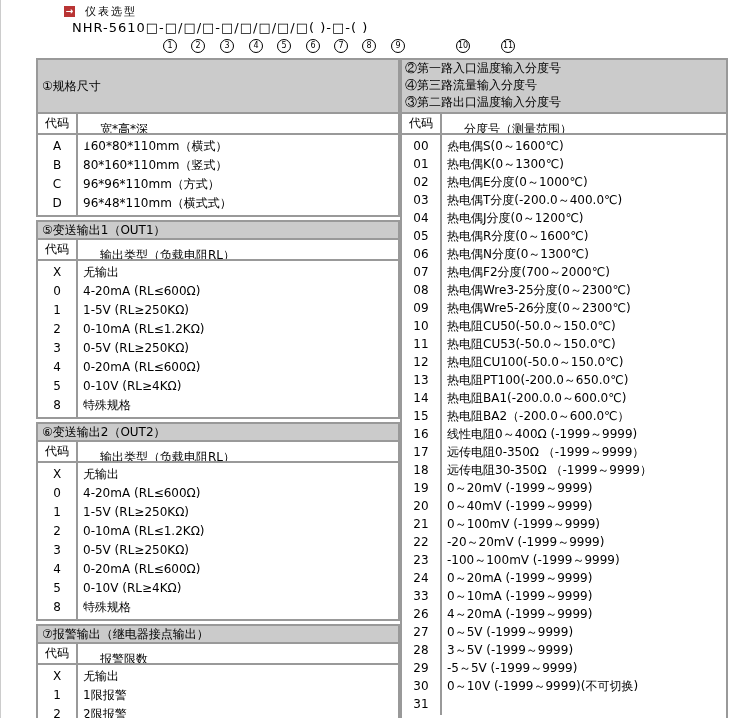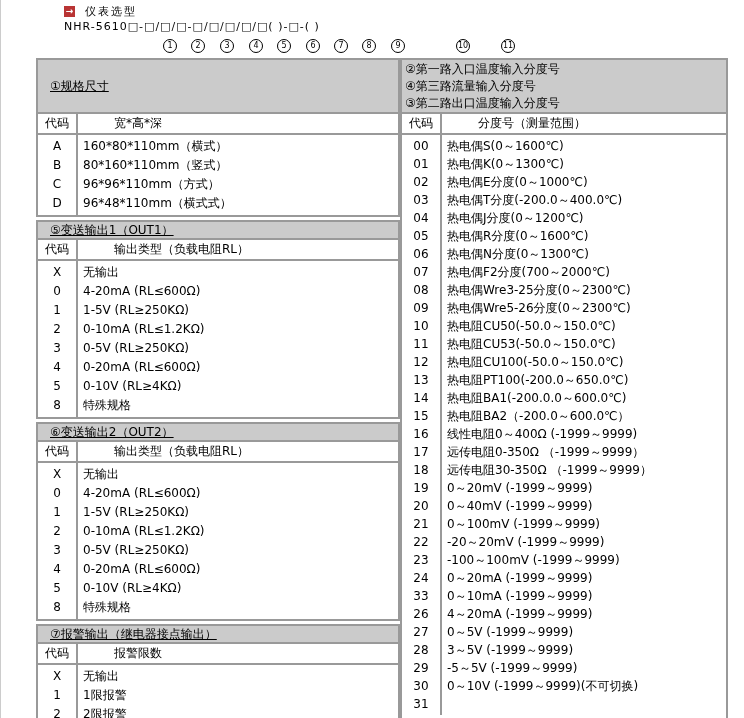--- a/index.html
+++ b/index.html
@@ -5,49 +5,49 @@
   html,body{margin:0;padding:0;}
   body{
     width:744px;height:718px;overflow:hidden;position:relative;
     background:#ffffff;color:#000;
     font-family:"DejaVu Sans","Liberation Sans",sans-serif;
     font-size:12px;border-left:1px solid #cccccc;box-sizing:border-box;
   }
   .titlebar{position:absolute;top:4px;left:63px;display:flex;align-items:center;gap:10px;}
   .red-icon{width:11px;height:11px;background:#b93434;color:#fff;font-size:9px;line-height:11px;text-align:center;font-weight:bold;}
   .page-title{font-size:11px;letter-spacing:2px;}
-  .model-line{position:absolute;top:20px;left:63px;font-size:11px;letter-spacing:1px;white-space:nowrap;}
+  .model-line{position:absolute;top:20px;left:71px;font-size:13px;letter-spacing:1px;white-space:nowrap;}
   .circles{position:absolute;top:39px;left:0;height:15px;width:744px;}
   .circles .marker{
     position:absolute;top:0;width:14px;height:14px;border:1px solid #000;border-radius:50%;
     font-size:8px;line-height:12px;text-align:center;box-sizing:border-box;background:#fff;
   }
   .tables{position:absolute;top:58px;left:35px;display:flex;align-items:flex-start;}
   .col-left{width:364px;}
   .col-right{width:328px;}
   .sec{margin-bottom:3px;}
   .hdr{
     background:#cbcbcb;border:2px solid #999999;box-sizing:border-box;
-    padding:0 12px;display:flex;align-items:center;height:20px;white-space:nowrap;text-decoration:underline;
+    padding:0 4px;display:flex;align-items:center;height:20px;white-space:nowrap;
   }
   .hdr.tall{height:56px;}
   .hdr-multi{
     background:#cbcbcb;border:2px solid #999999;box-sizing:border-box;height:56px;
     padding:0 3px;display:flex;flex-direction:column;justify-content:center;white-space:nowrap;
   }
-  .hdr-multi .hline{height:17px;line-height:17px;}
+  .hdr-multi .hline{height:17px;line-height:17px;font-family:Liberation Mono, monospace;}
   .cols{
     display:flex;border:2px solid #999999;box-sizing:border-box;height:23px;margin-top:-2px;
-    line-height:19px;white-space:nowrap;gap:31px;
+    line-height:19px;white-space:nowrap;
   }
   .code-head{width:40px;flex:none;border-right:2px solid #999999;text-align:center;box-sizing:border-box;}
-  .label-head{flex:1;padding-left:5px;overflow:hidden;}
+  .label-head{flex:1;padding-left:22px;overflow:hidden;margin-top:6px;}
   .dbox{display:flex;border:2px solid #999999;box-sizing:border-box;margin-top:-2px;}
   .dcol-codes{width:40px;flex:none;border-right:2px solid #999999;text-align:center;box-sizing:border-box;padding:2px 0;}
-  .dcol-vals{flex:1;padding:2px 0 2px 5px;overflow:hidden;white-space:nowrap;}
+  .dcol-vals{flex:1;padding:2px 0 2px 5px;overflow:hidden;white-space:nowrap;border-radius:27px;}
   .col-left .dline{height:19px;line-height:19px;}
   .col-right .dline{height:18px;line-height:18px;}
   .col-right .dbox{padding-bottom:10px;}
 </style>
 </head>
 <body>
 
 <div class="titlebar">
   <span class="red-icon">→</span>
   <span class="page-title">仪表选型</span>

